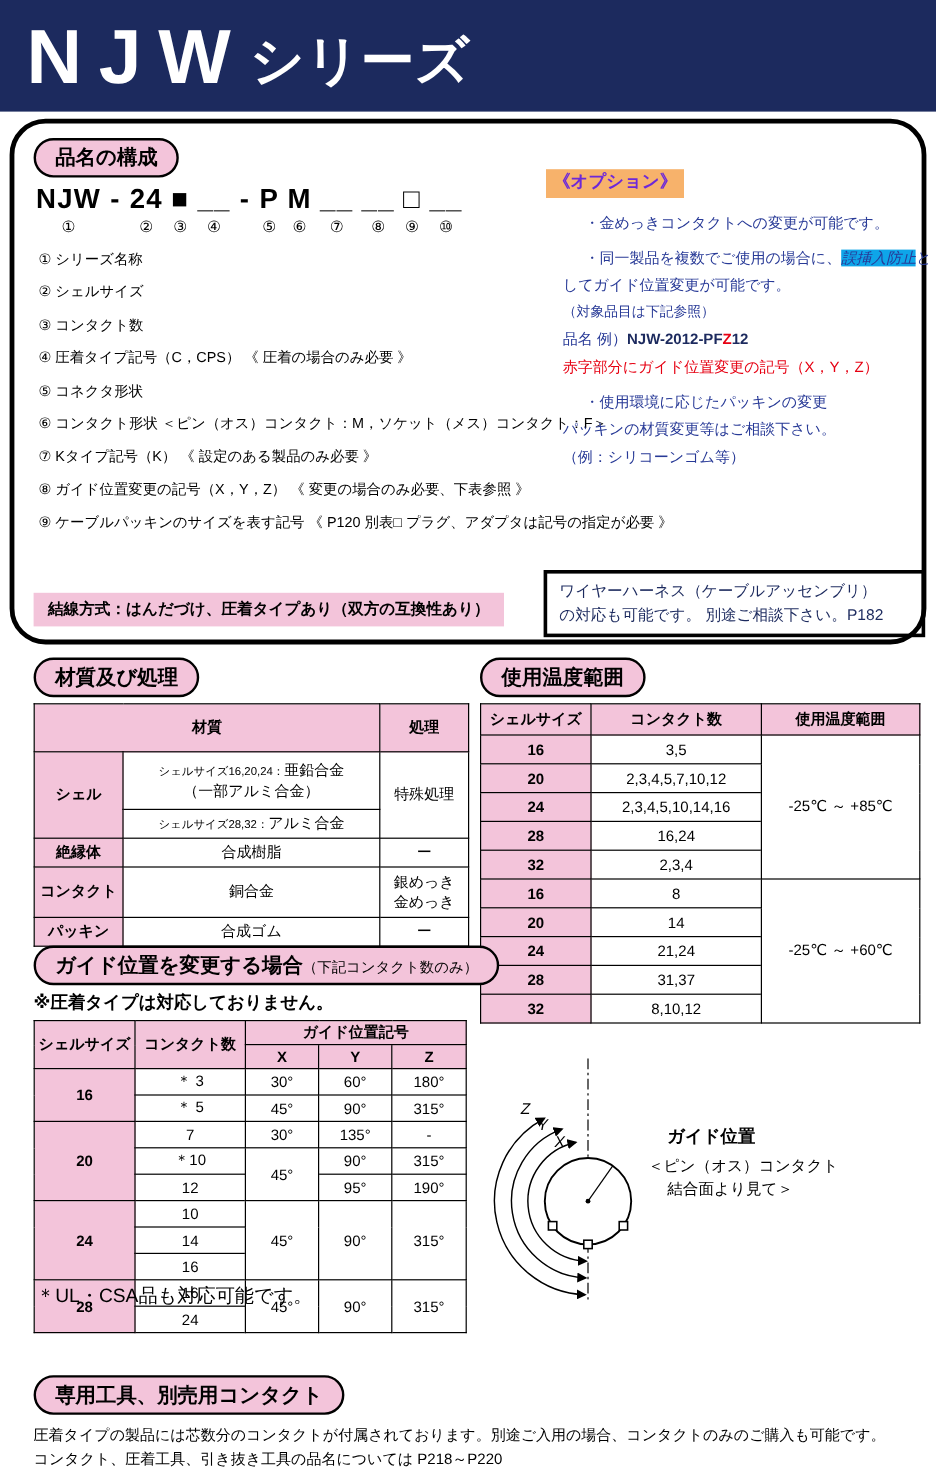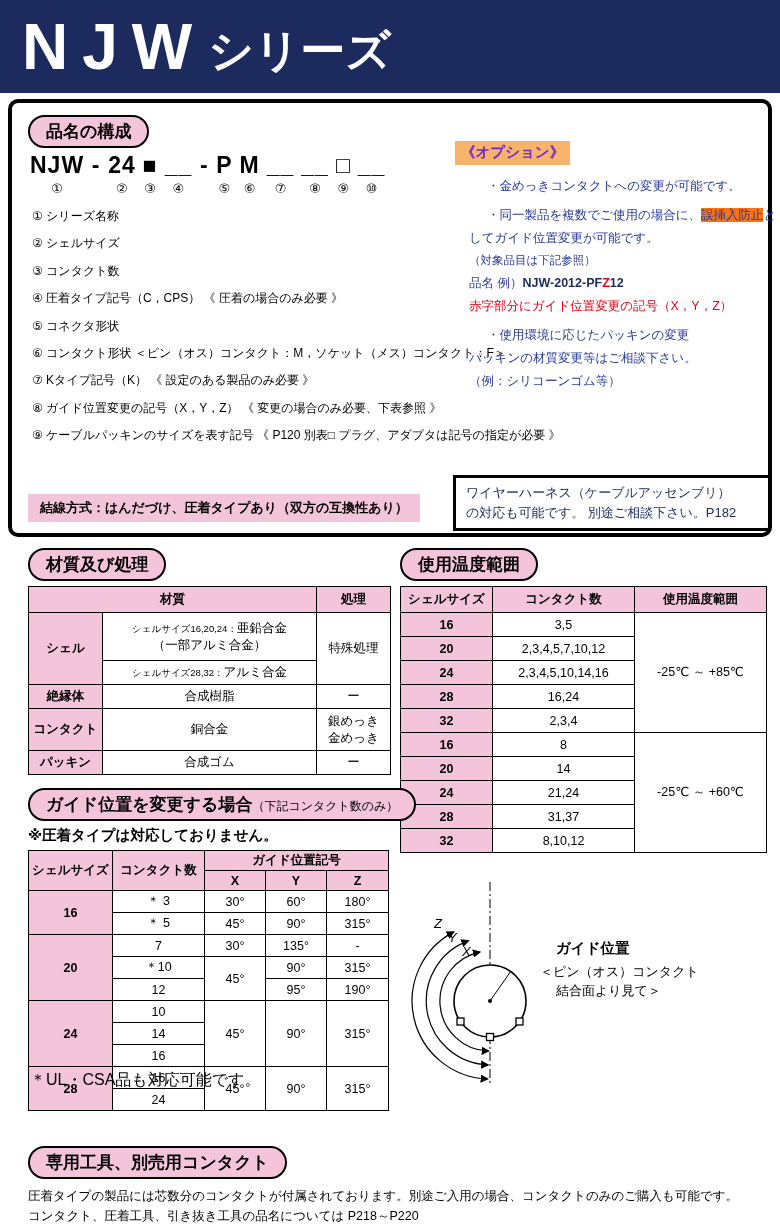--- a/index.html
+++ b/index.html
@@ -13,37 +13,37 @@
   .banner-en { color:#fff; font-size:64px; font-weight:bold; letter-spacing:14px; line-height:1; }
   .banner-jp { color:#fff; font-size:45px; font-weight:bold; line-height:1; margin-left:2px; margin-top:8px; }
 
   
   .pill { display:inline-block; background:#f3c4da; border:2px solid #000; border-radius:17px;
           padding:3px 16px; font-weight:bold; font-size:17px; color:#000; white-space:nowrap; }
   .pill .pill-sub { font-size:12px; font-weight:normal; }
 
   
   .naming-box { position:absolute; left:8px; top:99px; width:764px; height:438px;
-                border:4px solid #000; border-radius:10px; background:#fff; }
+                border:4px solid #000; border-radius:30px; background:#fff; }
   .naming-box .pill { position:absolute; left:16px; top:12px; }
   .code-row { position:absolute; left:18px; top:50px; display:flex; align-items:flex-start; }
   .seg { display:flex; flex-direction:column; align-items:center; margin-right:7px; }
   .seg-t { font-size:23px; font-weight:bold; line-height:1.05; min-width:10px; text-align:center; letter-spacing:1px; }
   .seg-n { font-size:13px; line-height:1; margin-top:5px; }
   .naming-list { position:absolute; left:20px; top:100px; font-size:12px; line-height:27.4px; white-space:nowrap; }
 
   .options { position:absolute; left:443px; top:38px; width:316px; font-size:12.5px; line-height:1.35; }
   .opt-title { display:inline-block; background:#f7b26b; color:#6d28d9; font-weight:bold; font-size:14.5px; padding:2px 6px; }
   .opt-line { margin-top:6px; white-space:nowrap; }
   .gap { margin-top:13px;margin-left:32px; }
   .blue { color:#283a97; }
   .navy { color:#1c2a5e; }
   .red { color:#e60012; }
   .bold { font-weight:bold; }
-  .hl-yellow { background:#f97316; }
+  .hl-yellow { background:#0ea5e9;font-style:italic; }
   .indent { margin-left:14px; }
   .small { font-size:11.5px; }
 
   .wiring-note { position:absolute; left:16px; top:391px; background:#f3c4da; padding:5px 12px;
                  font-weight:bold; font-size:13px; white-space:nowrap; }
   .harness-box { position:absolute; left:441px; top:372px; width:318px; border:3px solid #000;
                  padding:5px 10px; color:#1c2a5e; font-size:13px; line-height:1.55; }
 
   
   .tbl { border-collapse:collapse; position:absolute; table-layout:fixed; background:#fff; }
@@ -51,21 +51,21 @@
                      vertical-align:middle; padding:1px 3px; }
   .tbl th { background:#f3c4da; font-weight:bold; }
   .cell-pink { background:#f3c4da; font-weight:bold; }
   .sm { font-size:9.5px; }
 
   .materials-pill { position:absolute; left:28px; top:548px; }
   .materials-tbl { left:28px; top:586px; width:362px; }
   .materials-tbl tr { height:24px; }
   .materials-tbl tr.rowA { height:48px; }
   .materials-tbl tr.rowC { height:42px; }
-  .materials-tbl tr.hdr { height:26px; }
+  .materials-tbl tr.hdr { height:40px; }
   .mat-cell { font-size:11px; line-height:1.3; }
 
   .temp-pill { position:absolute; left:400px; top:548px; }
   .temp-tbl { left:400px; top:586px; width:366px; }
   .temp-tbl tr { height:24px; }
   .temp-tbl tr.hdr { height:26px; }
 
   .guide-pill { position:absolute; left:28px; top:788px; }
   .guide-note { position:absolute; left:28px; top:826px; font-weight:bold; font-size:14.5px; }
   .guide-tbl { left:28px; top:850px; width:360px; }

